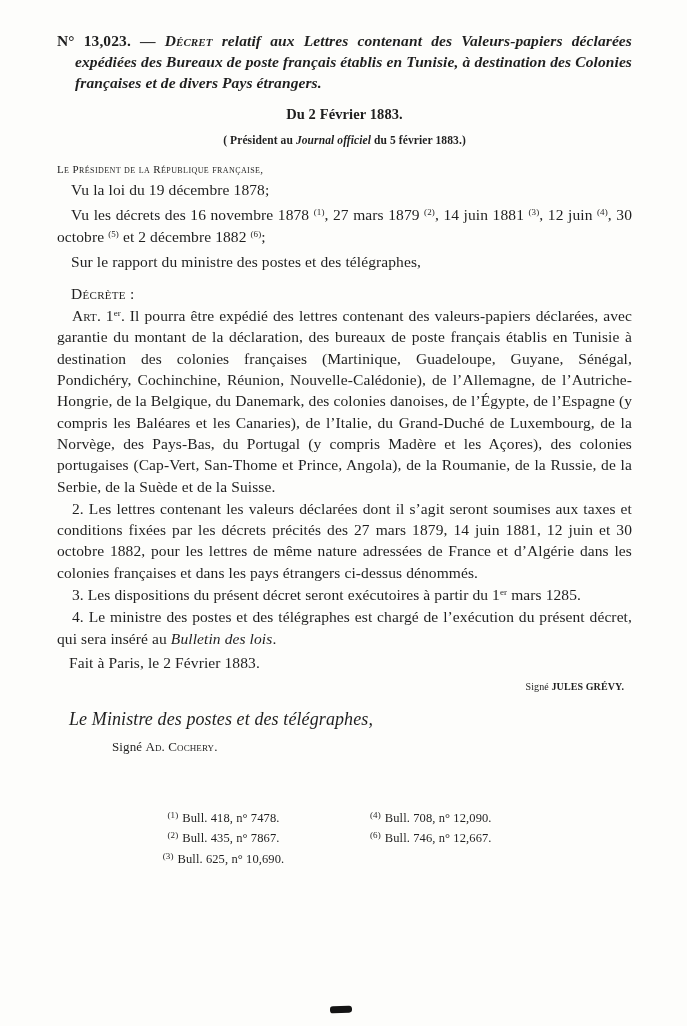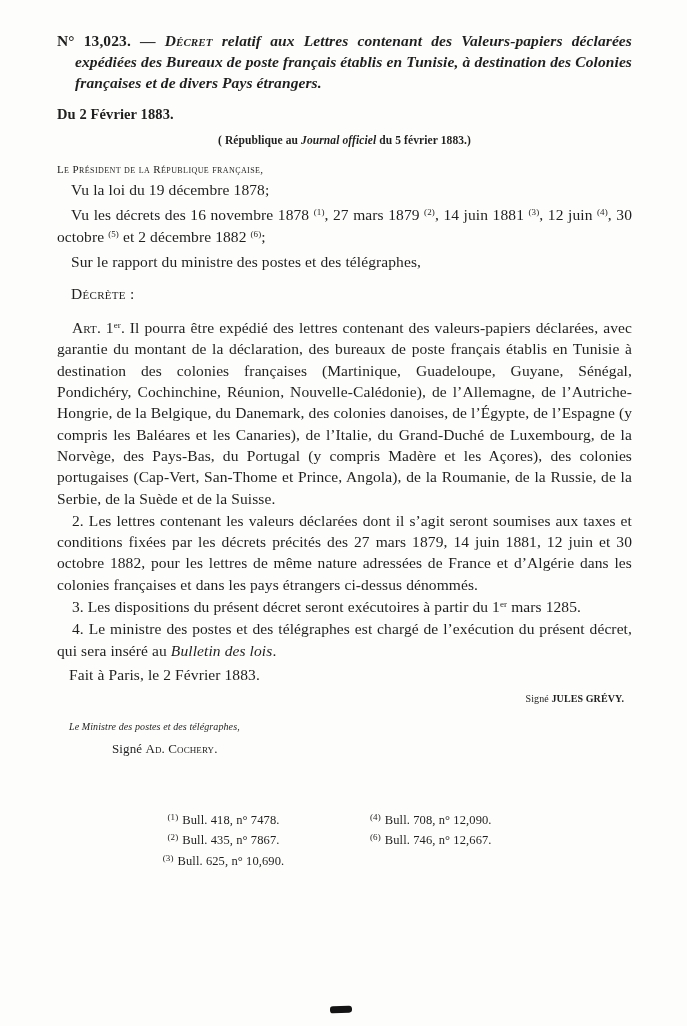--- a/index.html
+++ b/index.html
@@ -25,20 +25,21 @@
     line-height: 21px;
     font-weight: 600;
     text-align: justify;
     padding-left: 18px;
     text-indent: -18px;
   }
   .heading .it { font-weight: 600; }
 
   .date-line {
     margin-top: 13px;
+    text-align: center;
     font-size: 14.5px;
     font-weight: 600;
   }
   .promulgation {
     margin-top: 11px;
     text-align: center;
     font-size: 11.5px;
     font-weight: 700;
   }
 
@@ -55,36 +56,36 @@
     text-align: justify;
   }
   .decrete { margin-top: 13px; font-size: 15.5px; text-indent: 14px; letter-spacing: 0.3px; }
 
   .body-text {
     font-size: 15.5px;
     line-height: 21.3px;
     text-align: justify;
     text-indent: 15px;
   }
-  .art1 { margin-top: 14px; }
+  .art1 { margin-top: 2px; }
   .artn { margin-top: 1px; }
 
   .fait { margin-top: 5px; font-size: 15.5px; text-indent: 12px; }
   .sig-right {
     margin-top: 9px;
     text-align: right;
     padding-right: 8px;
     font-size: 10px;
   }
   .sig-right .name { font-weight: 700; }
   .minister {
     margin-top: 17px;
     margin-left: 12px;
     font-style: italic;
-    font-size: 10px;
+    font-size: 18px;
   }
   .cochery {
     margin-top: 9px;
     margin-left: 55px;
     font-size: 13px;
   }
 
   .footnotes {
     margin-top: 52px;
     display: flex;
@@ -108,21 +109,21 @@
 </style>
 </head>
 <body>
 
 <div class="page">
 
   <p class="heading"><span>N° 13,023.</span><span> — </span><span class="sc it">Décret</span><span class="it"> relatif aux Lettres contenant des Valeurs-papiers déclarées expédiées des Bureaux de poste français établis en Tunisie, à destination des Colonies françaises et de divers Pays étrangers.</span></p>
 
   <p class="date-line">Du 2 Février 1883.</p>
 
-  <p class="promulgation"><span>( République au </span><span class="it">Journal officiel</span><span> du 5 février 1883.)</span></p>
+  <p class="promulgation"><span>( Président au </span><span class="it">Journal officiel</span><span> du 5 février 1883.)</span></p>
 
   <p class="president sc">Le Président de la République française,</p>
 
   <p class="preamble-line">Vu la loi du 19 décembre 1878;</p>
 
   <p class="preamble-line"><span>Vu les décrets des 16 novembre 1878 </span><span class="sup">(1)</span><span>, 27 mars 1879 </span><span class="sup">(2)</span><span>, 14 juin 1881 </span><span class="sup">(3)</span><span>, 12 juin </span><span class="sup">(4)</span><span>, 30 octobre </span><span class="sup">(5)</span><span> et 2 décembre 1882 </span><span class="sup">(6)</span><span>;</span></p>
 
   <p class="preamble-line">Sur le rapport du ministre des postes et des télégraphes,</p>
 
   <p class="decrete sc">Décrète :</p>

